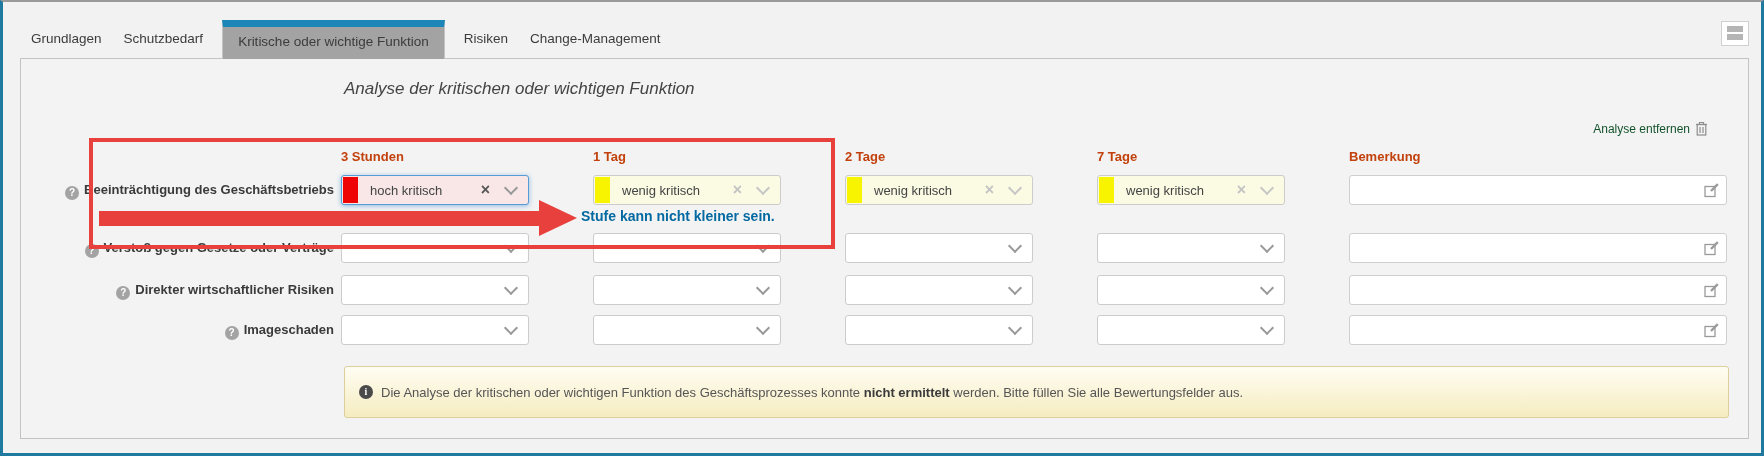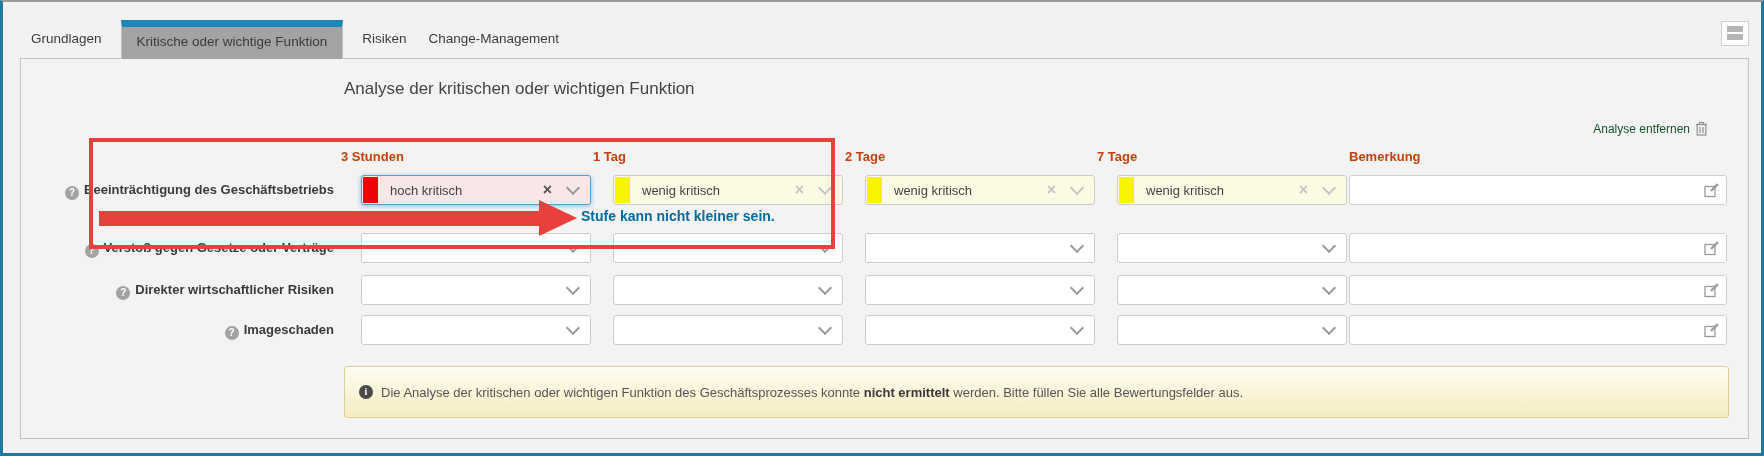--- a/index.html
+++ b/index.html
@@ -12,33 +12,33 @@
   .tab{font-size:13.5px;color:#3c3c3c;line-height:38px;padding:0 11px;white-space:nowrap;cursor:pointer;}
   .tab.active{background:#a3a3a3;border:1px solid #c3c3c3;border-bottom:none;border-top:7px solid #1d86b8;
               line-height:30px;padding:0 15px;margin:0 8px;height:39px;box-sizing:border-box;}
   
   #viewToggle{position:absolute;left:1718px;top:19px;width:28px;height:25px;background:#fff;
               border:1px solid #d0d0d0;box-sizing:border-box;padding-top:4px;cursor:pointer;z-index:3;}
   #viewToggle .bar{width:16px;height:6px;background:#b5b5b5;margin:0 auto 2px auto;}
   
   #panel{position:absolute;left:17px;top:56px;width:1729px;height:381px;background:#f3f3f3;
          border:1px solid #c3c3c3;box-sizing:border-box;z-index:1;}
-  #panelTitle{position:absolute;left:323px;top:20px;font-size:17px;color:#444;}
+  #panelTitle{position:absolute;left:323px;top:20px;font-size:17px;color:#444;font-style:italic;}
   #removeLink{position:absolute;right:40px;top:62px;display:flex;align-items:center;gap:5px;
               font-size:12px;color:#14532d;cursor:pointer;}
   
   .hd{position:absolute;top:90px;font-size:13px;font-weight:bold;color:#c2410c;white-space:nowrap;}
   .c0{left:320px;} .c1{left:572px;} .c2{left:824px;} .c3{left:1076px;} .c4{left:1328px;}
   .r0{top:116px;} .r1{top:174px;} .r2{top:216px;} .r3{top:256px;}
   .rowlab{position:absolute;left:20px;width:293px;text-align:right;line-height:30px;font-size:13px;
           font-weight:bold;color:#3a3a3a;white-space:nowrap;}
   .qicon{display:inline-block;width:14px;height:14px;line-height:14px;border-radius:50%;background:#a3a3a3;
          color:#fff;font-size:10px;font-weight:bold;text-align:center;vertical-align:-2px;margin-right:5px;cursor:pointer;}
-  .dd{position:absolute;width:230px;height:30px;box-sizing:border-box;background:#fff;border:1px solid #cccccc;
-      border-radius:3px;display:flex;align-items:center;cursor:pointer;margin-left:20px;}
+  .dd{position:absolute;width:188px;height:30px;box-sizing:border-box;background:#fff;border:1px solid #cccccc;
+      border-radius:3px;display:flex;align-items:center;cursor:pointer;}
   .dd .swatch{position:absolute;left:1px;top:1px;bottom:1px;width:15px;}
   .dd .val{margin-left:28px;font-size:13px;color:#444;flex:1;white-space:nowrap;overflow:hidden;}
   .dd .clear{font-size:16px;font-weight:bold;color:#555;margin-right:16px;cursor:pointer;line-height:1;}
   .dd .chev{width:8px;height:8px;border-right:2px solid #999;border-bottom:2px solid #999;
             transform:rotate(45deg);margin:-4px 12px 0 0;flex:none;}
   .dd.focused{border-color:#569bd5;box-shadow:0 1px 5px rgba(86,155,213,.65);}
   .dd.muted .clear{color:#c3c3c3;}
   .dd.muted .chev{border-color:#c6c6c6;}
   .dd.empty{justify-content:flex-end;}
   .note{position:absolute;width:378px;height:30px;box-sizing:border-box;background:#fff;border:1px solid #cfcfcf;
@@ -203,20 +203,21 @@
     </div>
 
     <div id="infoBar">
       <span class="iicon">i</span>
       <span><span>Die Analyse der kritischen oder wichtigen Funktion des Geschäftsprozesses konnte </span><b>nicht ermittelt</b><span> werden. Bitte füllen Sie alle Bewertungsfelder aus.</span></span>
     </div>
   </div>
 
   <div id="tabbar">
     <div class="tab">Grundlagen</div>
+    <div class="tab">Schutzbedarf</div>
     <div class="tab active">Kritische oder wichtige Funktion</div>
     <div class="tab">Risiken</div>
     <div class="tab">Change-Management</div>
   </div>
 
   <div id="viewToggle">
     <div class="bar"></div>
     <div class="bar"></div>
   </div>
 

